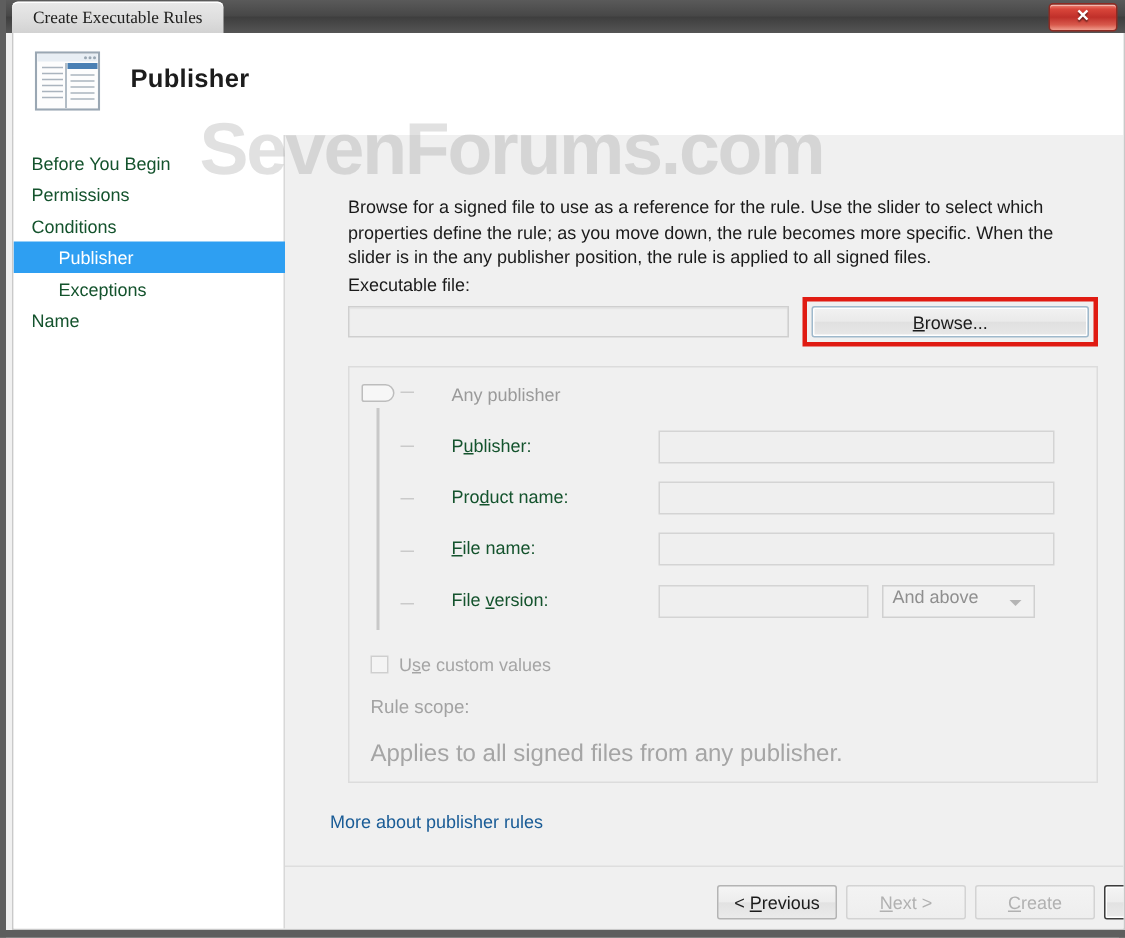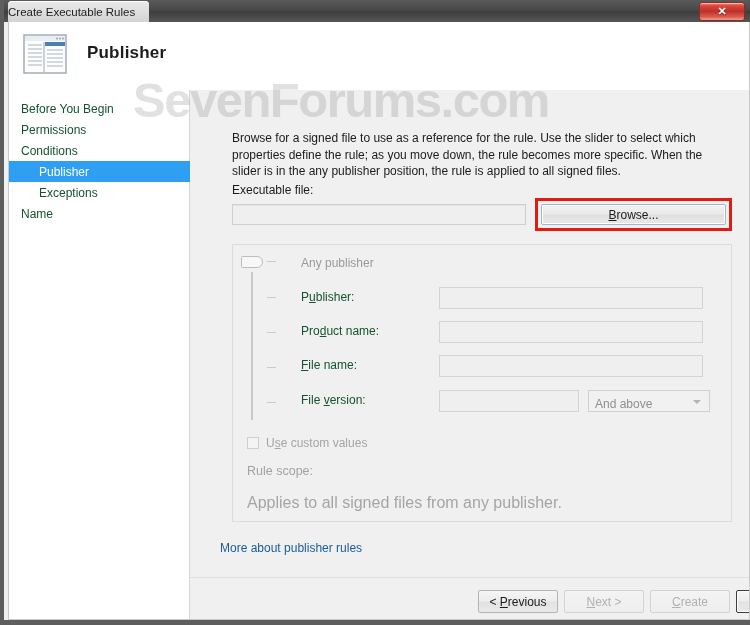--- a/index.html
+++ b/index.html
@@ -30,26 +30,26 @@
   #titlebar {
     position: absolute;
     left: 0; top: 0;
     width: 750px; height: 22px;
     background: linear-gradient(to bottom, #5a5a5a 0%, #474747 48%, #3e3e3e 52%, #555555 100%);
   }
   #title-tab {
     position: absolute;
     left: 4px; top: 1px;
     height: 21px;
-    padding: 0 14px 0 0;
+    padding: 0 14px 0 14px;
     background: linear-gradient(to bottom, #e9e9e9 0%, #dedede 55%, #d2d2d2 100%);
     border-top-left-radius: 4px;
     border-top-right-radius: 4px;
     box-shadow: inset 0 1px 0 #fff;
-    display: flex; align-items: center;
+    display: flex; align-items: center; font-family: Liberation Serif, serif;
   }
   #title-text {
     font-size: 11.5px;
     color: #20201f;
     white-space: nowrap;
   }
   #close-btn {
     position: absolute;
     right: 9px; top: 2px;
     width: 44px; height: 17px;
@@ -276,25 +276,25 @@
     position: absolute;
     left: 206px; top: 0;
     width: 140px; height: 22px;
     box-sizing: border-box;
     background: #efefef;
     border: 1px solid #d4d4d4;
   }
   #fv-select {
     position: absolute;
     left: 355px; top: 0;
-    width: 122px; height: 22px;
+    width: 102px; height: 22px;
     box-sizing: border-box;
     background: #f1f1f1;
     border: 1px solid #d0d0d0;
-    display: flex; align-items: flex-end;
+    display: flex; align-items: flex-start;
     cursor: pointer;
   }
   #fv-select .sel-text {
     font-size: 12px;
     color: #8f8f8f;
     padding-left: 6px;
   }
   #fv-select .arrow {
     position: absolute;
     right: 8px; top: 9px;

